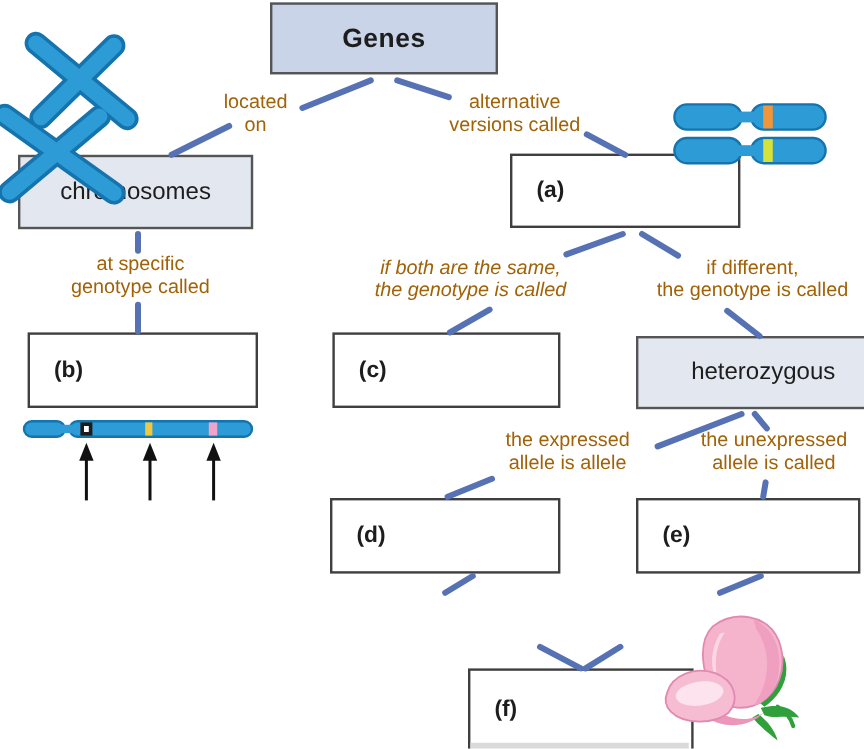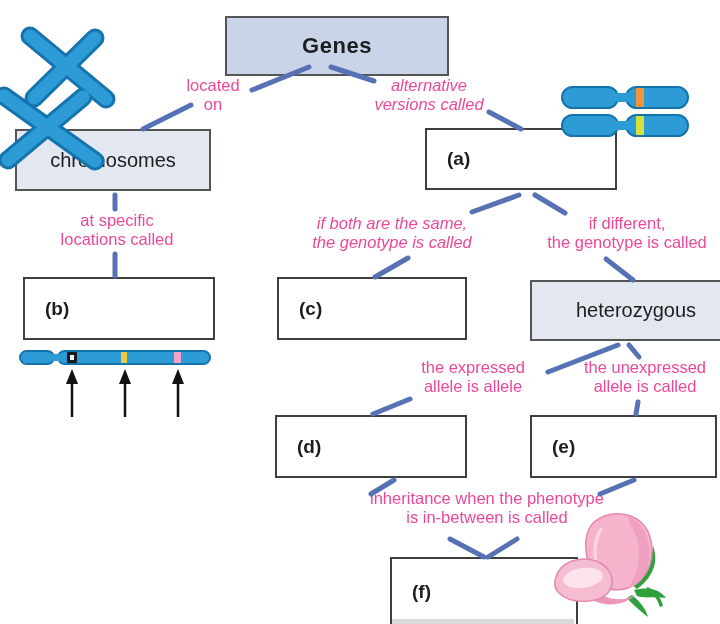--- a/index.html
+++ b/index.html
@@ -12,31 +12,31 @@
     align-items:center; justify-content:center; z-index:1;
   }
   .node.blank{ background:#ffffff; border:2px solid #3f3f3f; justify-content:flex-start; padding-left:20px; }
   .node.filled{ background:#e3e8f0; border:2px solid #555555; }
   .node.title{ background:#c9d4e8; border:2px solid #555555; }
   .node .letter{ font-weight:bold; font-size:19px; }
   .node.title .txt{ font-weight:bold; font-size:22px; letter-spacing:0.5px;}
   .node.filled .txt{ font-size:20px; }
   .edge-label{
     position:absolute; z-index:2; text-align:center; white-space:pre-line;
-    font-size:16.5px; line-height:19px; color:#ec4899;
+    font-size:16.5px; line-height:19px; color:#a16207;
   }
   #art{ position:absolute; left:0; top:0; z-index:3; pointer-events:none; }
   .gray-strip{ position:absolute; left:0; right:2px; bottom:-2px; height:8px; background:#dadada; }
 </style>
 </head>
 <body>
 
 <div id="canvas">
 
-  <div class="node title" style="left:225px; top:16px; width:224px; height:60px;">
+  <div class="node title" style="left:225px; top:2px; width:190px; height:60px;">
     <span class="txt">Genes</span>
   </div>
 
   <div class="node filled" style="left:15px; top:129px; width:196px; height:62px;">
     <span class="txt">chromosomes</span>
   </div>
 
   <div class="node blank" style="left:425px; top:128px; width:192px; height:62px;">
     <span class="letter">(a)</span>
   </div>
@@ -61,34 +61,32 @@
     <span class="letter">(e)</span>
   </div>
 
   <div class="node blank" style="left:390px; top:557px; width:188px; height:70px;">
     <span class="letter">(f)</span>
     <div class="gray-strip"></div>
   </div>
 
   <div class="edge-label" style="left:168px; top:76px; width:90px;">located
 on</div>
-  <div class="edge-label" style="left:350px; top:76px; width:158px;font-style:italic;">alternative
+  <div class="edge-label" style="left:350px; top:76px; width:158px;">alternative
 versions called</div>
   <div class="edge-label" style="left:33px; top:211px; width:168px;">at specific
-locations called</div>
+genotype called</div>
   <div class="edge-label" style="left:290px; top:214px; width:204px;font-style:italic;">if both are the same,
 the genotype is called</div>
   <div class="edge-label" style="left:525px; top:214px; width:204px;">if different,
 the genotype is called</div>
   <div class="edge-label" style="left:393px; top:358px; width:160px;">the expressed
 allele is allele</div>
   <div class="edge-label" style="left:563px; top:358px; width:164px;">the unexpressed
 allele is called</div>
-  <div class="edge-label" style="left:337px; top:489px; width:300px;">inheritance when the phenotype
-is in-between is called</div>
 
   <svg id="art" width="720" height="624" viewBox="0 0 720 624">
 
     <g stroke="#5671b4" stroke-width="5" stroke-linecap="round">
       <line x1="309" y1="67" x2="252" y2="90"></line>
       <line x1="331" y1="67" x2="374" y2="81"></line>
       <line x1="191" y1="105" x2="143" y2="129"></line>
       <line x1="489" y1="112" x2="521" y2="129"></line>
       <line x1="115" y1="195" x2="115" y2="209"></line>
       <line x1="115" y1="254" x2="115" y2="276"></line>

